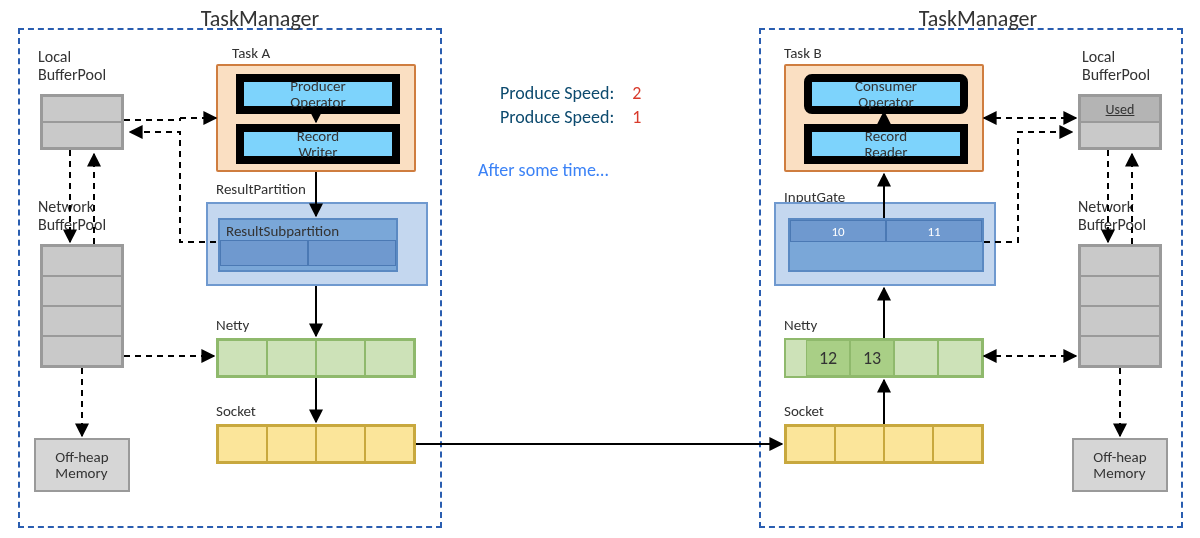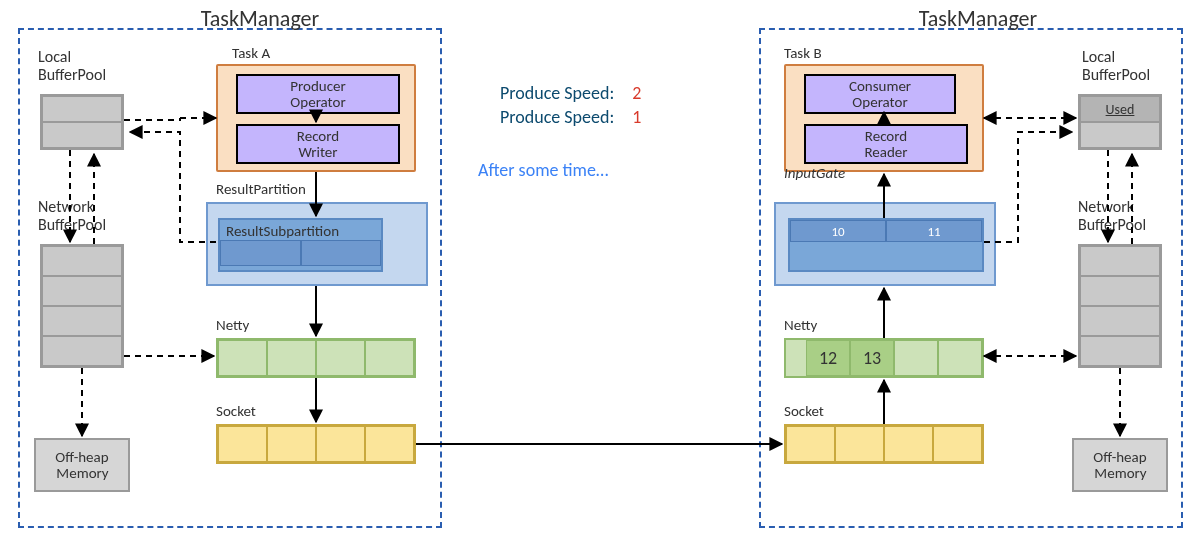--- a/index.html
+++ b/index.html
@@ -20,22 +20,22 @@
   .title { font-size:22px; text-align:center; }
   .lbl { font-size:16px; line-height:1.15; }
   .small-lbl { font-size:15px; }
 
   .task-box {
     border:2px solid #cf7d3f;
     background:#fadfc2;
     border-radius:2px;
   }
   .inner-orange {
-    border:2px solid #000000;
-    background:#c4b5fd;
+    border:8px solid #000000;
+    background:#7dd3fc;
     text-align:center;
     font-size:15px;
     line-height:1.1;
     display:flex; flex-direction:column; align-items:center; justify-content:center;
   }
   .rp-box { border:2px solid #6f99cf; background:#c4d7ef; }
   .rsp-box { border:2px solid #5a89c2; background:#7aa7d8; }
   .rsp-title { font-size:15px; padding:2px 6px 0 6px; }
   .celltable { display:flex; width:100%; height:100%; }
   .cell { flex:1; border:1px solid #5a89c2; }
@@ -45,21 +45,21 @@
   .netty-box .cell { border:1px solid #8fb96c; background:#cde2b8; display:flex; align-items:center; justify-content:center; font-size:18px; }
   .netty-box .filled { background:#a9cf86; }
 
   .socket-box { border:2px solid #c8a83e; background:#fbe59a; display:flex; }
   .socket-box .cell { border:1px solid #c8a83e; background:#fbe59a; }
 
   .pool-box { border:2px solid #9a9a9a; background:#b91c1c; display:flex; flex-direction:column;text-decoration:underline; }
   .pool-box .row { flex:1; border:1px solid #9a9a9a; background:#c9c9c9; display:flex; align-items:center; justify-content:center; font-size:14px; }
   .pool-box .used { background:#b4b4b4; }
 
-  .offheap { border:2px solid #9a9a9a; background:#d6d6d6; display:flex; align-items:center; justify-content:center; text-align:right; font-size:15px; line-height:1.1; }
+  .offheap { border:2px solid #9a9a9a; background:#d6d6d6; display:flex; align-items:center; justify-content:center; text-align:left; font-size:15px; line-height:1.1; }
 
   .ic-cells { display:flex; width:100%; height:22px; }
   .ic-cells .icc { flex:1; border:1px solid #4b79b4; background:#6f99cf; color:#fff; font-size:13px; display:flex; align-items:center; justify-content:center; }
 
   svg.arrows { position:absolute; top:0; left:0; width:1200px; height:538px; pointer-events:none; }
 
   .speed { font-size:18px; }
   .speed .lab { color:#0c4a6e; }
   .speed .val { color:#d83a2b; margin-left:14px; }
   .notes { color:#3b82f6; font-size:18px; line-height:1.4; }
@@ -94,21 +94,21 @@
 <div class="abs small-lbl" style="left:232px; top:44px;">Task A</div>
 <div class="abs task-box" style="left:216px; top:64px; width:200px; height:108px;">
   <div class="abs inner-orange" style="left:18px; top:8px; width:164px; height:40px; white-space:pre;">Producer
 Operator</div>
   <div class="abs inner-orange" style="left:18px; top:58px; width:164px; height:40px; white-space:pre;">Record
 Writer</div>
 </div>
 
 <div class="abs small-lbl" style="left:216px; top:180px;">ResultPartition</div>
 <div class="abs rp-box" style="left:206px; top:202px; width:222px; height:84px;"></div>
-<div class="abs rsp-box" style="left:218px; top:218px; width:165px; height:54px;">
+<div class="abs rsp-box" style="left:218px; top:218px; width:180px; height:54px;">
   <div class="rsp-title">ResultSubpartition</div>
   <div class="celltable rsp-cells" style="height:26px;">
     <div class="cell"></div>
     <div class="cell"></div>
   </div>
 </div>
 
 <div class="abs small-lbl" style="left:216px; top:316px;">Netty</div>
 <div class="abs netty-box" style="left:216px; top:338px; width:200px; height:40px;">
   <div class="cell"></div>
@@ -123,27 +123,27 @@
   <div class="cell"></div>
   <div class="cell"></div>
   <div class="cell"></div>
 </div>
 
 <div class="abs tm-box" style="left:759px; top:28px; width:424px; height:500px;"></div>
 <div class="abs title" style="left:858px; top:5px; width:240px;">TaskManager</div>
 
 <div class="abs small-lbl" style="left:784px; top:44px;">Task B</div>
 <div class="abs task-box" style="left:784px; top:64px; width:200px; height:108px;">
-  <div class="abs inner-orange" style="left:18px; top:8px; width:152px; height:40px; white-space:pre;">Consumer
+  <div class="abs inner-orange" style="left:18px; top:8px; width:164px; height:40px; white-space:pre;border-radius:8px;">Consumer
 Operator</div>
   <div class="abs inner-orange" style="left:18px; top:58px; width:164px; height:40px; white-space:pre;">Record
 Reader</div>
 </div>
 
-<div class="abs small-lbl" style="left:784px; top:164px;font-style:italic;">InputGate</div>
+<div class="abs small-lbl" style="left:784px; top:188px;">InputGate</div>
 <div class="abs rp-box" style="left:774px; top:202px; width:222px; height:84px;"></div>
 <div class="abs rsp-box" style="left:788px; top:218px; width:196px; height:54px;">
   <div class="ic-cells">
     <div class="icc">10</div>
     <div class="icc">11</div>
   </div>
 </div>
 
 <div class="abs small-lbl" style="left:784px; top:316px;">Netty</div>
 <div class="abs netty-box" style="left:784px; top:338px; width:200px; height:40px;padding-left:20px;">

